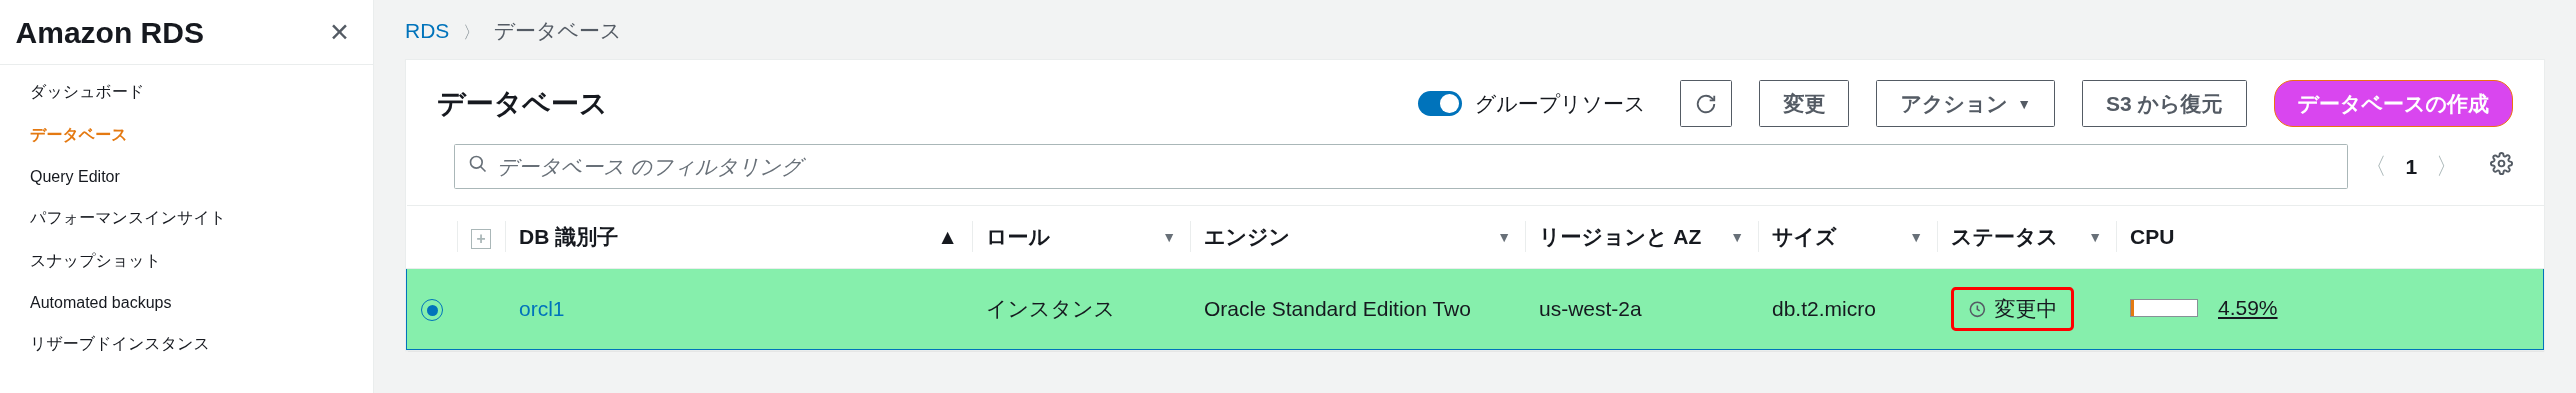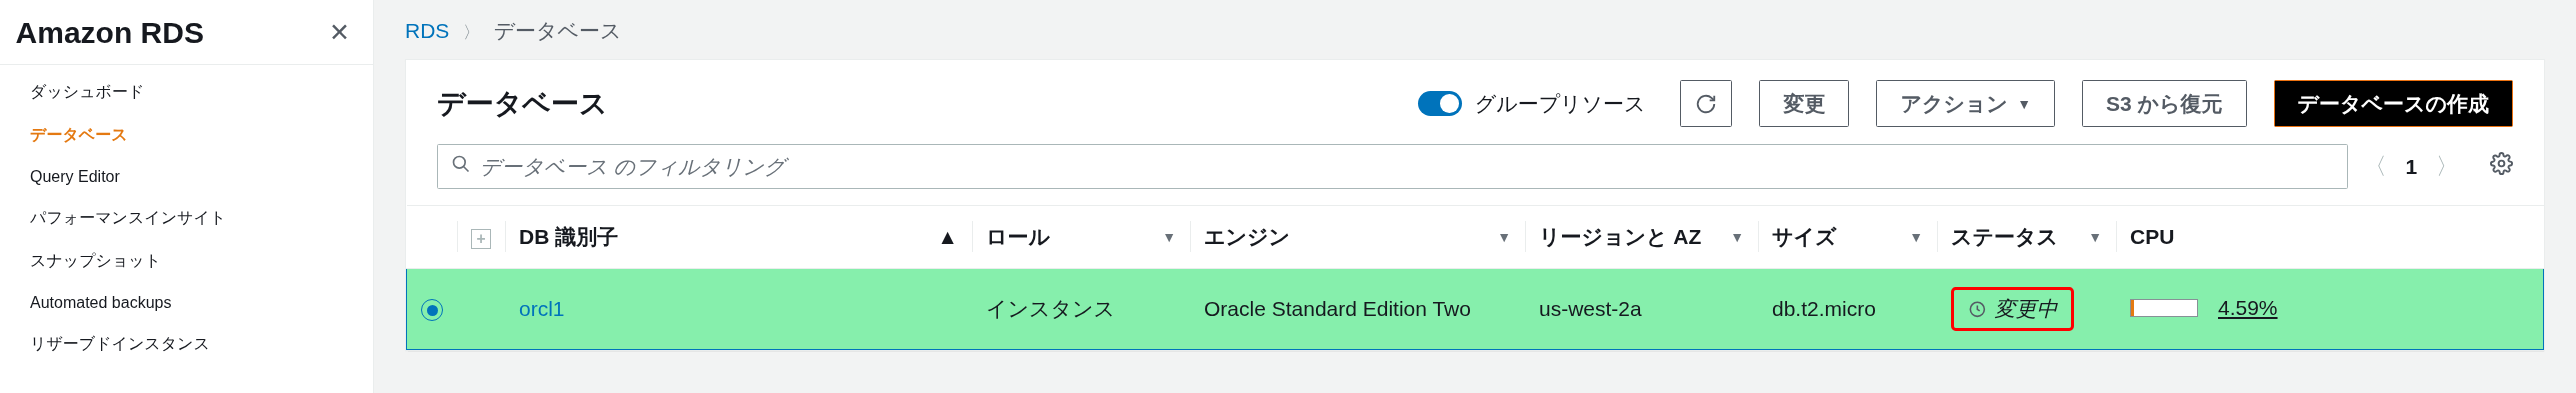--- a/index.html
+++ b/index.html
@@ -27,25 +27,25 @@
 .panel-title { font-size: 28px; font-weight: 700; }
 .panel-actions { display: flex; align-items: center; gap: 27px; }
 
 .toggle-wrap { display: flex; align-items: center; gap: 12.5px; margin-right: 7.8px; }
 .toggle { width: 44px; height: 25px; background: #0073bb; border-radius: 12.5px; position: relative; cursor: pointer; }
 .toggle::after { content: ""; position: absolute; width: 18.7px; height: 18.7px; background: #fff; border-radius: 50%; top: 3.1px; right: 3.1px; }
 .toggle-label { font-size: 21px; color: #16191f; }
 
 .btn { height: 47px; padding: 0 23px; border: 0.8px solid #545b64; background: #fff; color: #545b64; font-size: 21px; font-weight: 700; cursor: pointer; display: inline-flex; align-items: center; gap: 9.3px; border-radius: 1.6px; }
 .btn.icon-only { padding: 0 14px; }
-.btn.primary { background: #000000; border-color: #ec7211; color: #fff; }
+.btn.primary { background: #d946ef; border-color: #ec7211; color: #fff; border-radius: 19px; }
 .btn .caret { font-size: 14px; color: #545b64; }
 
 .filter-row { display: flex; align-items: center; padding: 7.8px 31px 15.6px 31px; gap: 15.6px; }
-.search-box { flex: 1; display: flex; align-items: center; border: 0.8px solid #aab7b8; border-radius: 1.6px; height: 45px; padding: 0 12.5px; gap: 9.3px; }
+.search-box { flex: 1; display: flex; align-items: center; border: 0.8px solid #aab7b8; border-radius: 1.6px; height: 45px; padding: 0 12.5px; gap: 9.3px; margin-left: 17px; }
 .search-box input { border: none; outline: none; flex: 1; font-size: 21px; color: #16191f; font-style: italic; }
 .search-box input::placeholder { color: #687078; font-style: italic; }
 .search-icon { color: #687078; font-size: 20px; }
 
 .pager { display: flex; align-items: center; gap: 18.7px; color: #687078; }
 .pager .page-num { color: #16191f; font-weight: 700; font-size: 21px; }
 .pager .arrow { font-size: 23px; cursor: pointer; color: #aab7b8; }
 .gear { font-size: 23px; color: #545b64; cursor: pointer; margin-left: 15.6px; }
 
 .table-wrap { }
@@ -56,21 +56,21 @@
 .table td { padding: 18.7px 14px; font-size: 21px; border-bottom: 0.8px solid #0073bb; }
 .table tr.selected td { background: #86efac; border-top: 0.8px solid #0073bb; border-bottom: 0.8px solid #0073bb; }
 .table tr.selected td:first-child { border-left: 0.8px solid #0073bb; }
 .table tr.selected td:last-child { border-right: 0.8px solid #0073bb; }
 
 .radio { width: 22px; height: 22px; border: 1.6px solid #0073bb; border-radius: 50%; display: inline-flex; align-items: center; justify-content: center; }
 .radio.checked::after { content:""; width: 11px; height: 11px; background:#0073bb; border-radius:50%; }
 .expand-icon { width: 20px; height: 20px; border: 0.8px solid #aab7b8; color: #aab7b8; font-size: 15.6px; display: inline-flex; align-items: center; justify-content: center; }
 .link { color: #0073bb; }
 
-.status-box { border: 3.9px solid #ff0000; border-radius: 4.7px; padding: 4.7px 14px; display: inline-flex; align-items: center; gap: 7.8px; font-style: italic; }
+.status-box { border: 3.9px solid #ff0000; border-radius: 4.7px; padding: 4.7px 14px; display: inline-flex; align-items: center; gap: 7.8px; }
 .status-icon { color: #545b64; }
 .cpu-bar { display: inline-flex; align-items: center; gap: 20px; text-decoration: underline; }
 .cpu-track { width: 68px; height: 18.7px; border: 0.8px solid #879196; position: relative; background: #fff; }
 .cpu-fill { position: absolute; left: 0; top: 0; bottom: 0; background: #e47911; }
 .sort-caret { color: #687078; font-size: 14px; }
 </style>
 </head>
 <body>
 
 <div class="app">

